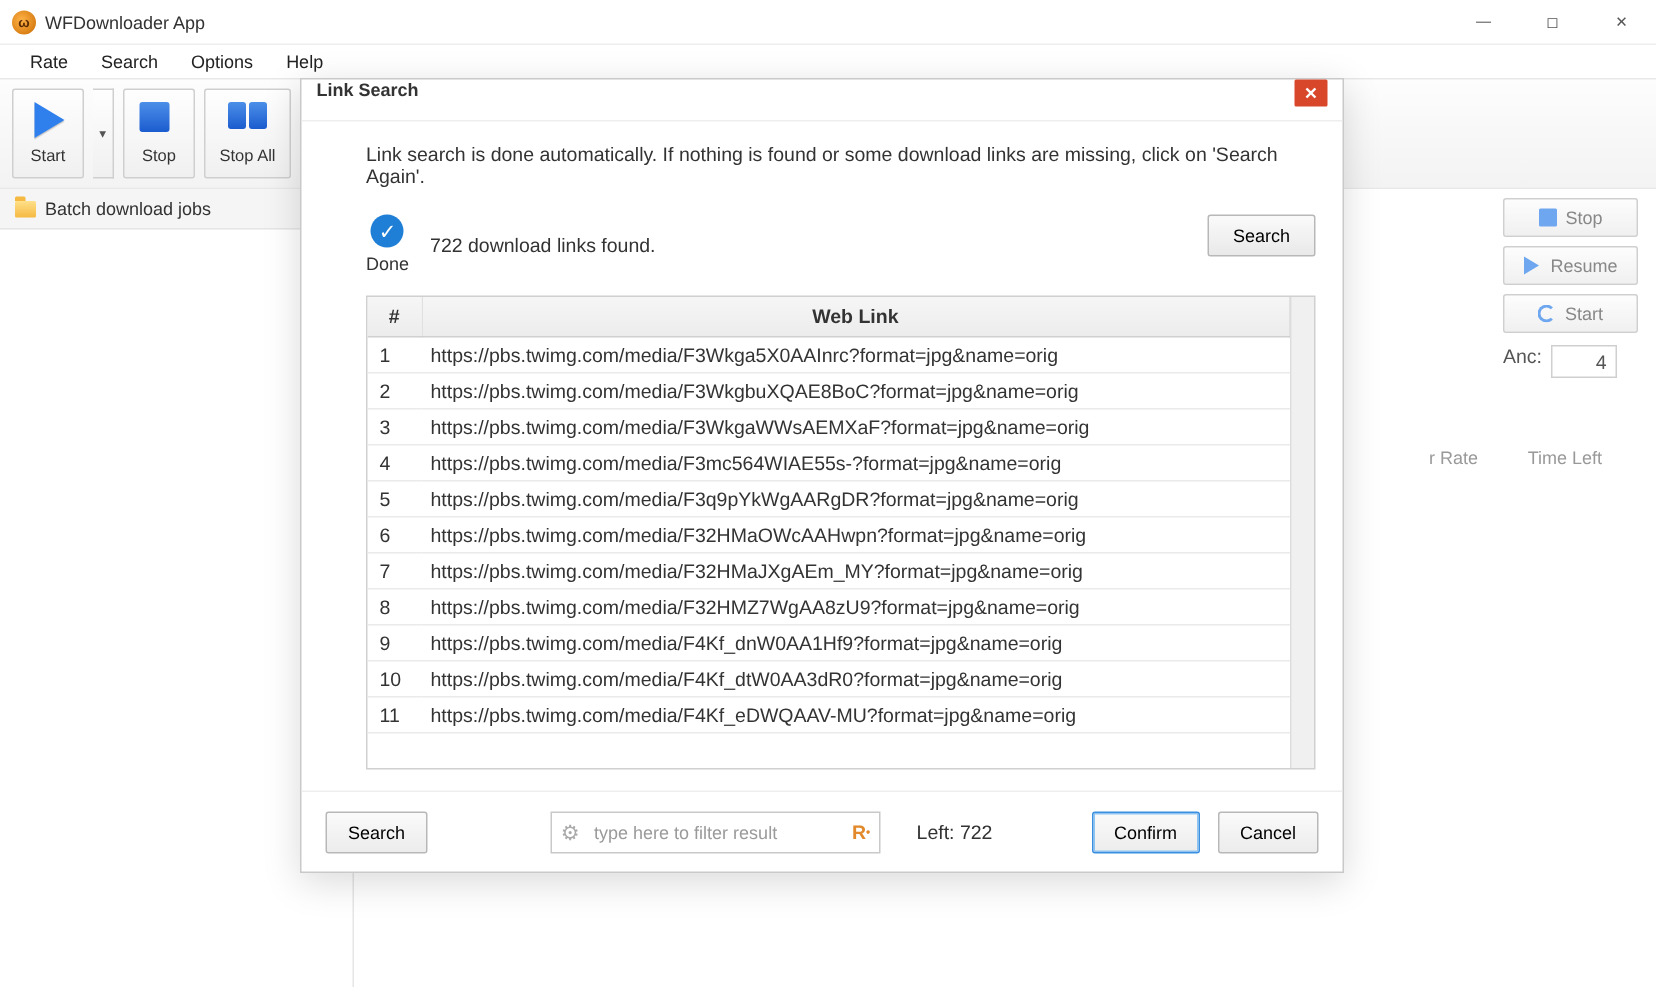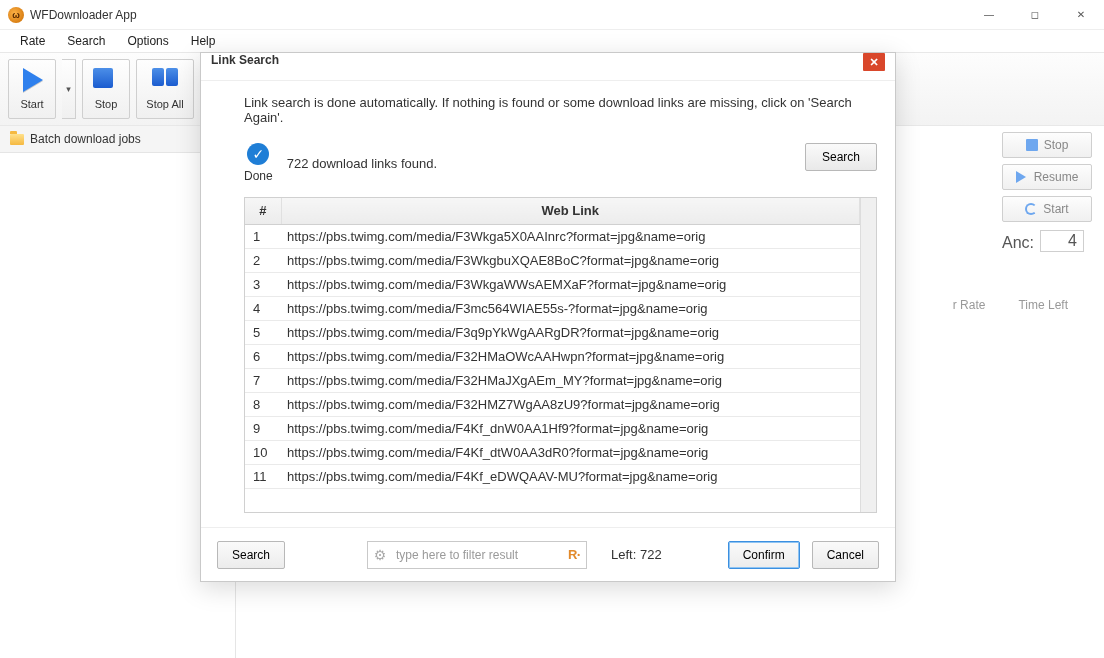--- a/index.html
+++ b/index.html
@@ -29,21 +29,21 @@
 .folder-ico { width:14px; height:11px; background:linear-gradient(#ffe08a,#f5b941); border-radius:1px; position:relative; }
 .folder-ico::before { content:""; position:absolute; top:-3px; left:0; width:7px; height:3px; background:#f5b941; border-radius:1px 1px 0 0; }
 
 .content { flex:1; position:relative; background:#fff; }
 .content-hdr { position:absolute; right:12px; top:6px; width:90px; display:flex; flex-direction:column; gap:6px; align-items:stretch; }
 .small-btn { border:1px solid #cfcfcf; background:linear-gradient(#fdfdfd,#f0f0f0); height:26px; border-radius:2px; display:flex; align-items:center; justify-content:center; gap:6px; font-size:12px; color:#888; }
 .small-btn .ic { width:12px; height:12px; }
 .ic-stop { background:#6ea7ef; border-radius:1px; }
 .ic-play { width:0;height:0;border-left:10px solid #6ea7ef;border-top:6px solid transparent;border-bottom:6px solid transparent; }
 .ic-ref { width:12px;height:12px;border:2px solid #6ea7ef;border-radius:50%;border-right-color:transparent;}
-.anc-row { display:flex; align-items:flex-end; gap:6px; font-size:16px; color:#555; margin-top:2px; }
+.anc-row { display:flex; align-items:flex-start; gap:6px; font-size:13px; color:#555; margin-top:2px; }
 .anc-box { border:1px solid #cfcfcf; width:44px; height:22px; display:flex; align-items:center; justify-content:flex-end; padding-right:6px; background:#fff; }
 
 .bg-col-hdr { position:absolute; top:300px; right:30px; display:flex; gap:33px; font-size:12px; color:#999; }
 
 
 .dialog { position:absolute; left:200px; top:52px; width:696px; height:530px; background:#fff; border:1px solid #c9c9c9; box-shadow:0 6px 24px rgba(0,0,0,.15); display:flex; flex-direction:column; }
 .dlg-title { height:28px; display:flex; align-items:flex-start; padding:0 10px; font-size:12px; color:#333; border-bottom:1px solid #eee;font-weight:bold; }
 .dlg-close { margin-left:auto; width:22px; height:18px; background:#d9472b; color:#fff; display:flex; align-items:center; justify-content:center; font-size:11px; border-radius:1px; }
 .dlg-body { flex:1; padding:14px 18px; display:flex; flex-direction:column; overflow:hidden;margin-left:25px; }
 .instr { font-size:13px; color:#333; margin-bottom:18px; }

